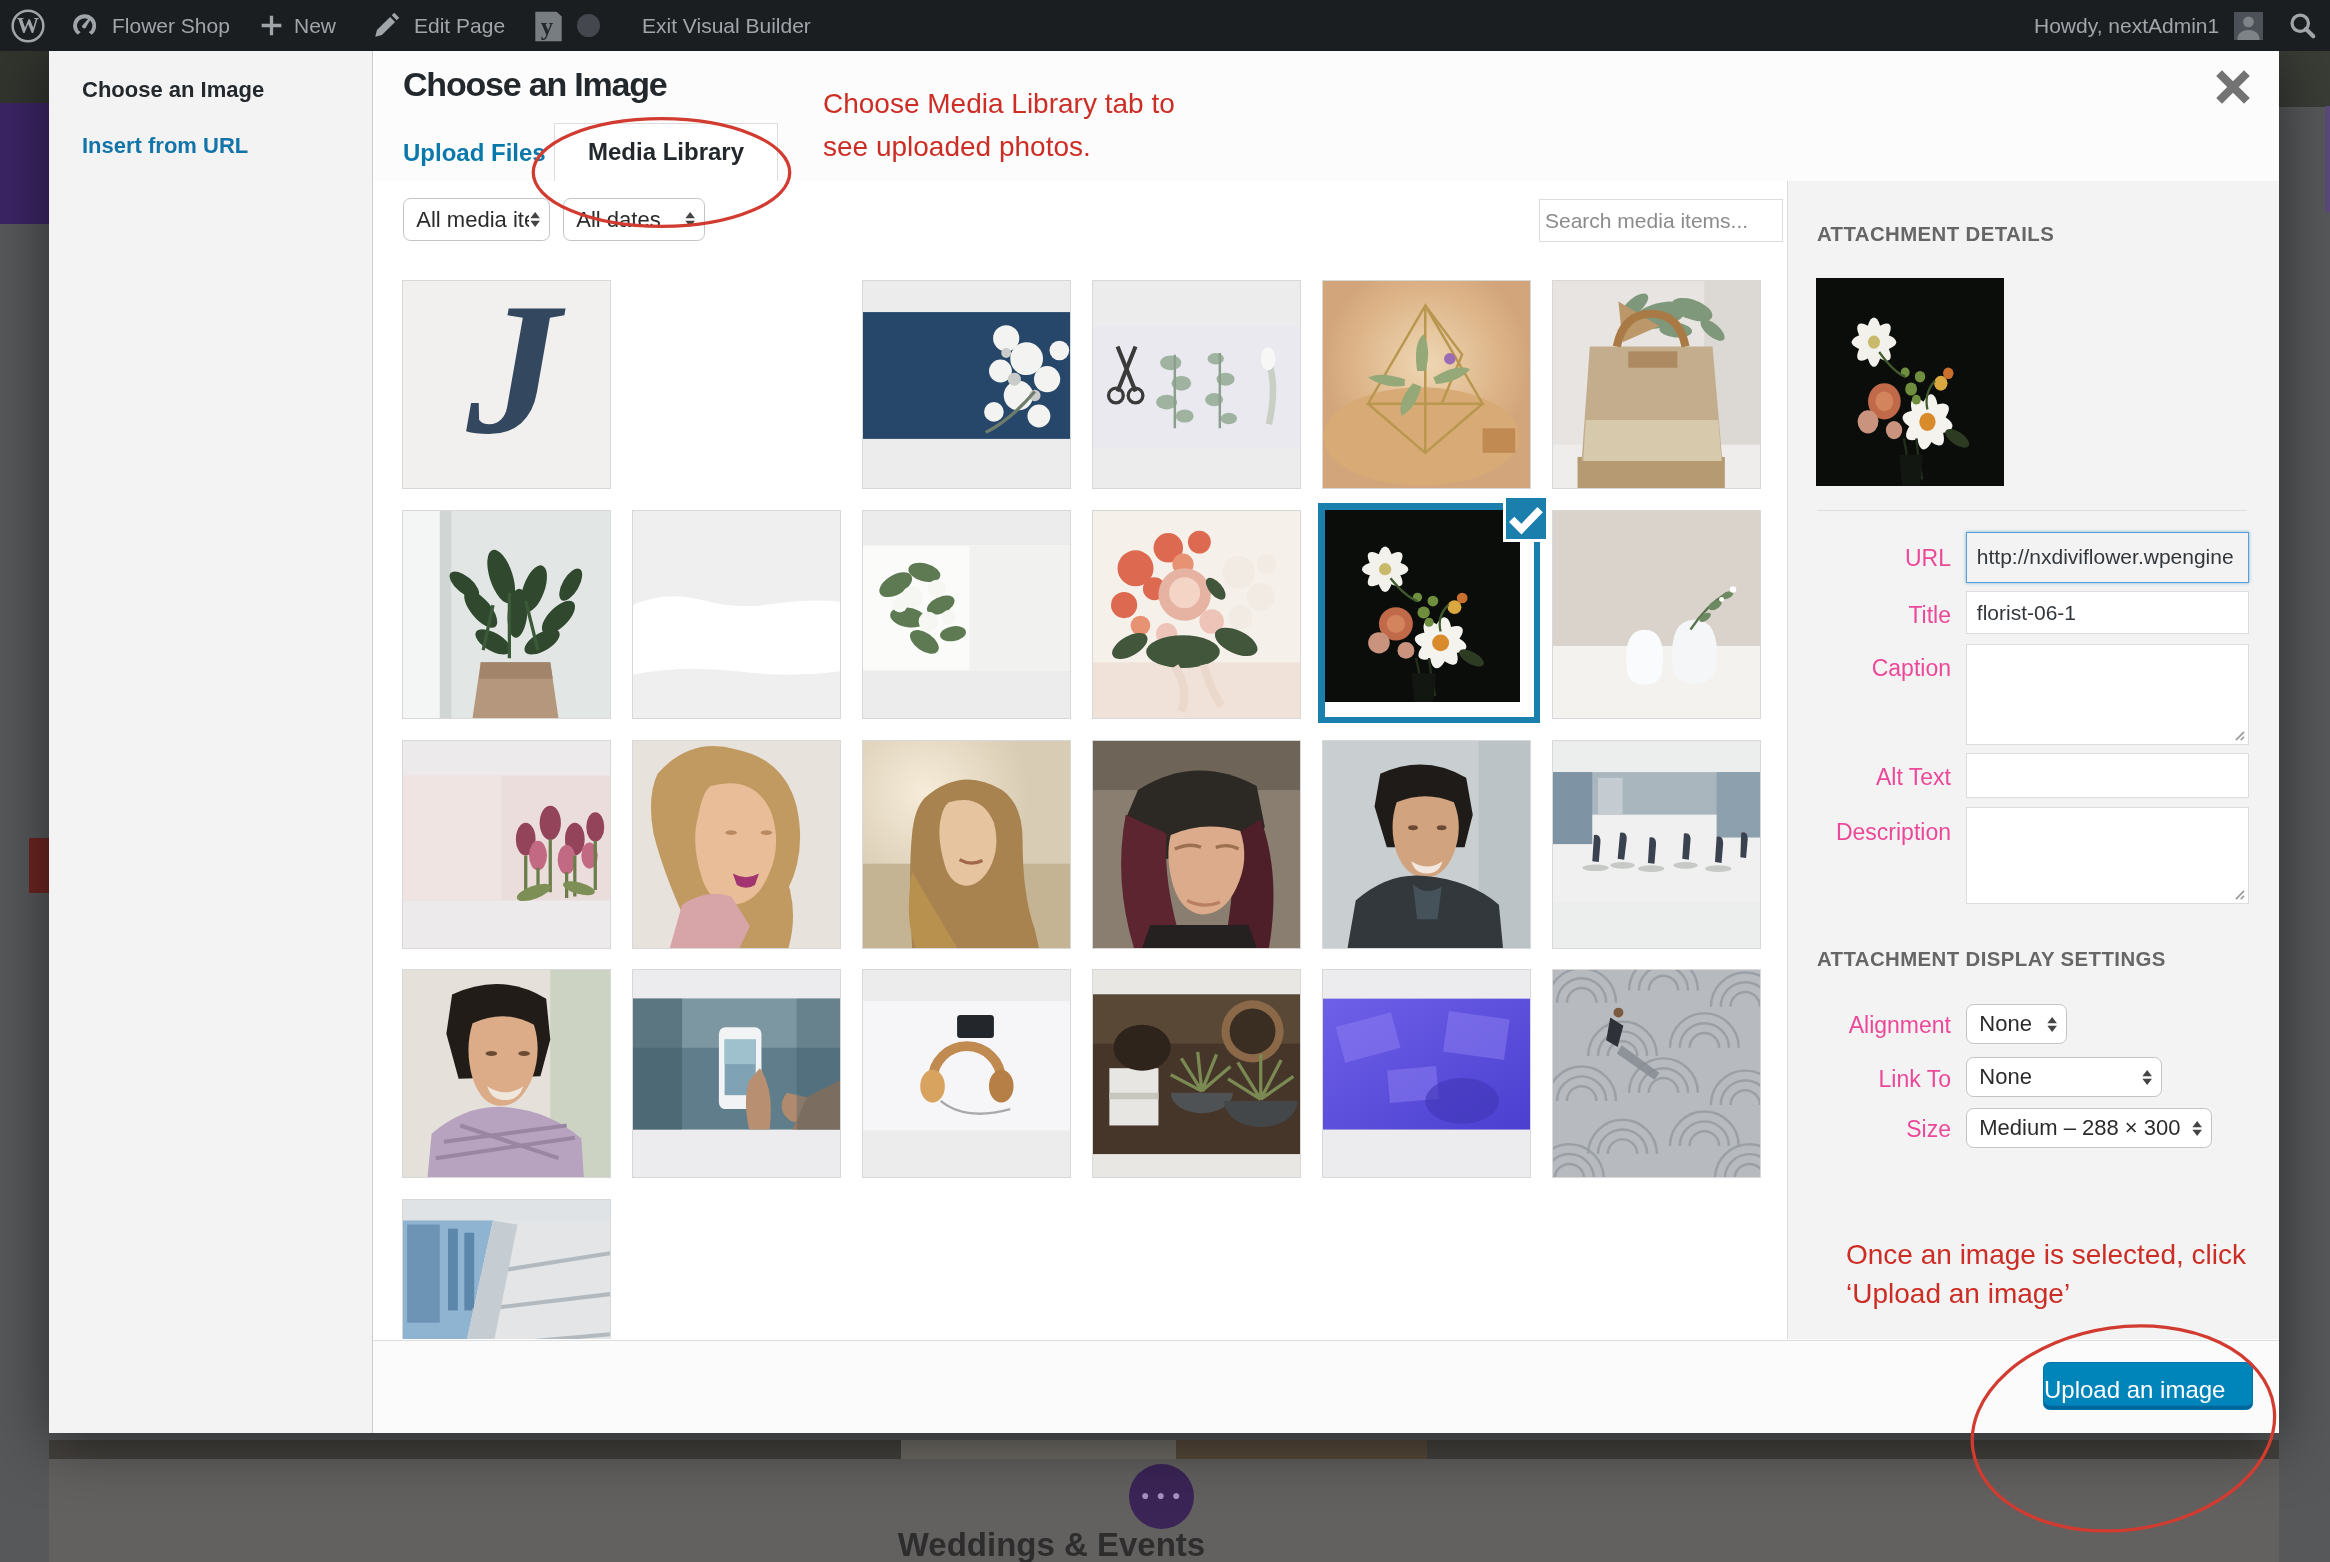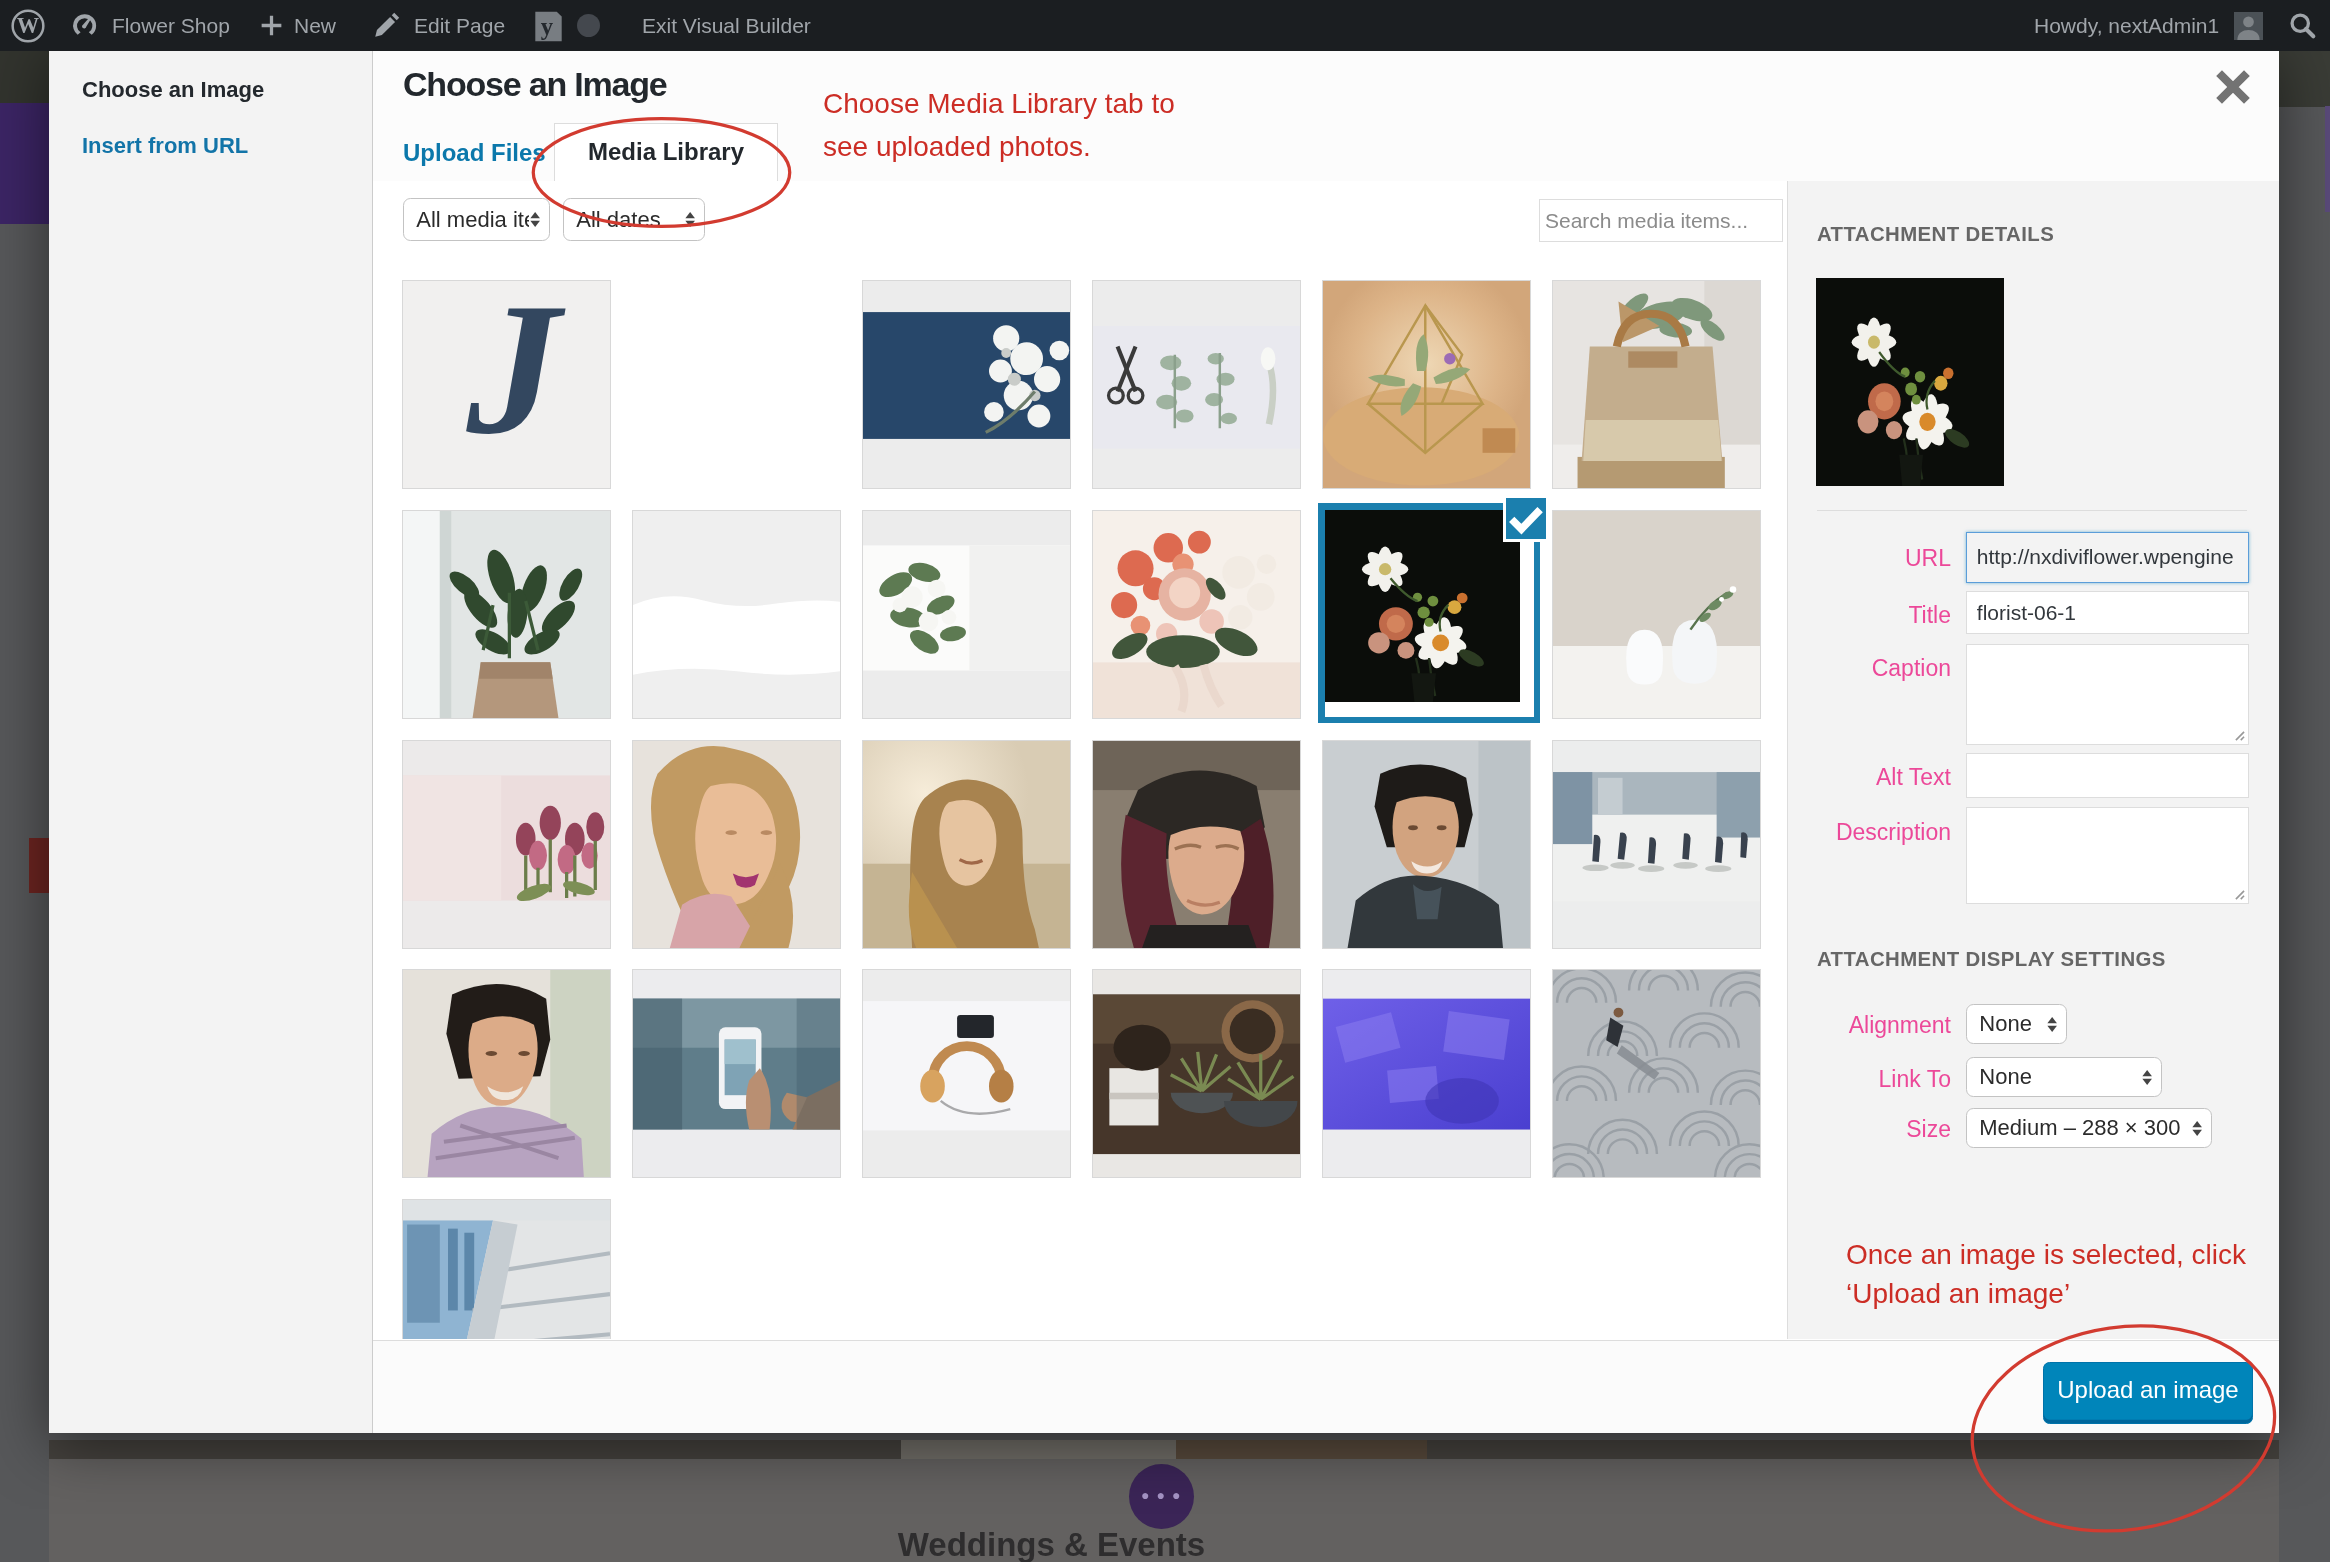--- a/index.html
+++ b/index.html
@@ -48,21 +48,21 @@
 #mdetails{position:absolute;left:1738px;top:137px;width:492px;height:1158px;background:#f3f3f3;border-left:0.8px solid #ddd;box-sizing:border-box;}
 .dethead{position:absolute;font-size:20.4px;font-weight:bold;color:#666;letter-spacing:0.4px;}
 #dthumb{position:absolute;left:1767px;top:234px;width:188px;height:208px;background:#0b0d0a;overflow:hidden;}
 #dinfo{position:absolute;left:1971px;top:224px;font-size:21px;color:#666;line-height:29.4px;}
 #dhr{position:absolute;left:1768px;top:466px;width:430px;height:0.8px;background:#ddd;}
 .flabel{position:absolute;left:1738px;width:164px;text-align:right;font-size:23px;color:#ec4899;}
 .ffield{position:absolute;left:1917px;width:283px;background:#fff;border:0.8px solid #ddd;box-sizing:border-box;font-size:21px;color:#32373c;}
 .rsz{position:absolute;right:2.5px;bottom:2.5px;width:14.7px;height:14.7px;}
 
 #mfooter{position:absolute;left:324px;top:1296px;width:1906px;height:93px;background:#fbfbfb;border-top:0.8px solid #ddd;box-sizing:border-box;}
-#upbtn{position:absolute;left:1994px;top:1318px;width:210px;height:62px;background:#0085ba;border:0.8px solid #0073aa;border-radius:6.5px;box-shadow:inset 0 -3.3px 0 #00669b;box-sizing:border-box;color:#fff;font-size:24px;text-align:center;line-height:54px;z-index:6;}
+#upbtn{position:absolute;left:1994px;top:1318px;width:210px;height:48px;background:#0085ba;border:0.8px solid #0073aa;border-radius:6.5px;box-shadow:inset 0 -3.3px 0 #00669b;box-sizing:border-box;color:#fff;font-size:24px;text-align:left;line-height:54px;z-index:6;}
 
 .red1{position:absolute;color:#cc2d25;font-size:28px;line-height:43px;z-index:20;}
 .redsvg{position:absolute;z-index:20;}
 </style>
 </head>
 <body>
 
 <div id="bgl1"></div>
 <div id="bgl2"></div>
 <div id="bgl3"></div>

